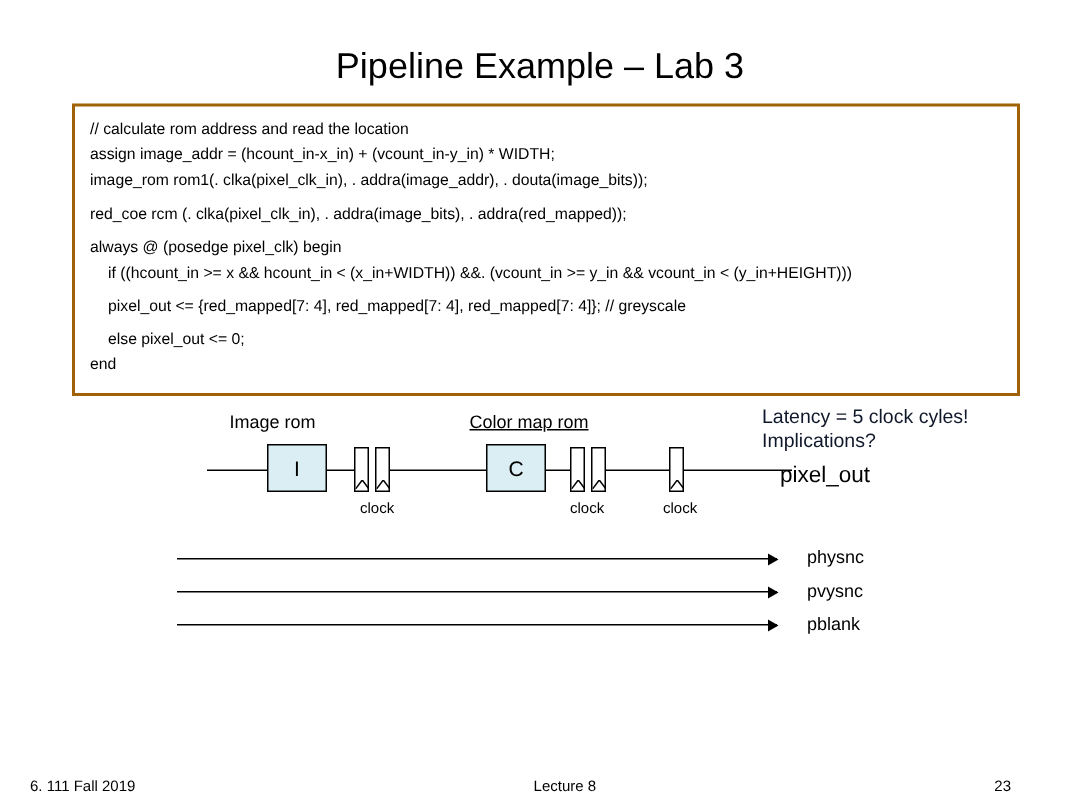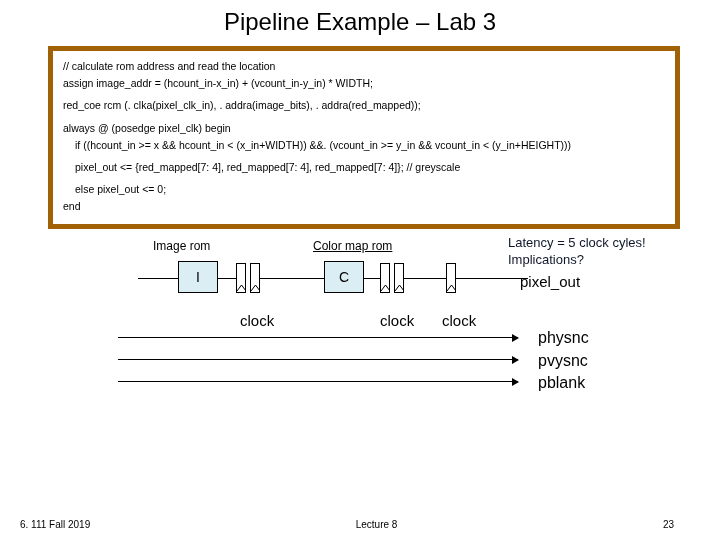--- a/index.html
+++ b/index.html
@@ -9,23 +9,24 @@
     background: #fff;
     font-family: Arial, sans-serif;
     position: relative;
     overflow: hidden;
   }
   .title {
     text-align: center;
     font-size: 24px;
     font-weight: normal;
     padding: 8px 0 10px 0;
+    margin-top: 23px;
   }
   .codebox {
-    border: 5px solid #a16207;
+    border: 2px solid #a16207;
     margin: 0 40px 10px 48px;
     padding: 8px 10px;
     font-size: 10.5px;
     line-height: 1.35;
     font-family: Arial, sans-serif;
   }
   .codebox p { margin-bottom: 3px; }
   .codebox .gap { margin-top: 8px; }
   .indent { padding-left: 12px; }
   .diagram {
@@ -68,41 +69,41 @@
     height: 1px;
     background: #000;
     top: 39px;
   }
   .w1 { left: 90px; width: 40px; }
   .w2 { left: 170px; width: 18px; }
   .w3 { left: 212px; width: 64px; }
   .w4 { left: 316px; width: 16px; }
   .w5 { left: 356px; width: 42px; }
   .w6 { left: 408px; width: 72px; }
-  .clocklbl { position: absolute; font-size: 15px; top: 73px; }
+  .clocklbl { position: absolute; font-size: 10px; top: 60px; }
   .clk1 { left: 192px; }
   .clk2 { left: 332px; }
   .clk3 { left: 394px; }
   .sigline {
     position: absolute;
     height: 1px;
     background: #000;
   }
   .sigline::after {
     content: '';
     position: absolute;
     right: -1px; top: -3px;
     border-left: 7px solid #000;
     border-top: 4px solid transparent;
     border-bottom: 4px solid transparent;
   }
   .sig-phy  { left: 70px; width: 400px; top: 98px; }
   .sig-pvy  { left: 70px; width: 400px; top: 120px; }
   .sig-pbl  { left: 70px; width: 400px; top: 142px; }
-  .siglbl { position: absolute; font-size: 16px; left: 490px; }
+  .siglbl { position: absolute; font-size: 12px; left: 490px; }
   .lbl-phy { top: 90px; }
   .lbl-pvy { top: 113px; }
   .lbl-pbl { top: 135px; }
   .footer {
     position: absolute;
     bottom: 10px;
     width: 704px;
     font-size: 10px;
     display: flex;
     justify-content: space-between;
@@ -110,20 +111,21 @@
   }
 </style>
 </head>
 <body>
 
 <div class="title">Pipeline Example – Lab 3</div>
 
 <div class="codebox">
   <p>// calculate rom address and read the location</p>
   <p>assign image_addr = (hcount_in-x_in) + (vcount_in-y_in) * WIDTH;</p>
+  <p>image_rom  rom1(. clka(pixel_clk_in), . addra(image_addr), . douta(image_bits));</p>
   <p class="gap">red_coe rcm (. clka(pixel_clk_in), . addra(image_bits), . addra(red_mapped));</p>
   <p class="gap">always @ (posedge pixel_clk) begin</p>
   <p class="indent">if ((hcount_in &gt;= x &amp;&amp; hcount_in &lt; (x_in+WIDTH)) &amp;&amp;. (vcount_in &gt;= y_in &amp;&amp; vcount_in &lt; (y_in+HEIGHT)))</p>
   <p class="gap indent">pixel_out &lt;= {red_mapped[7: 4], red_mapped[7: 4], red_mapped[7: 4]}; // greyscale</p>
   <p class="gap indent">else pixel_out &lt;= 0;</p>
   <p>end</p>
 </div>
 
 <div class="diagram">
   <div class="label-imagerom">Image rom</div>

